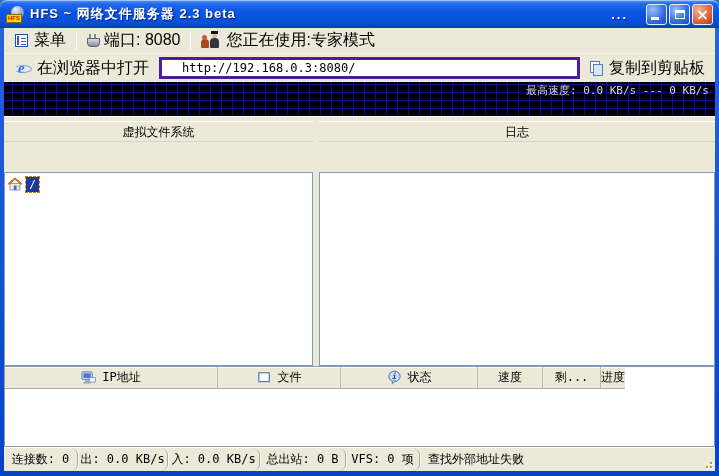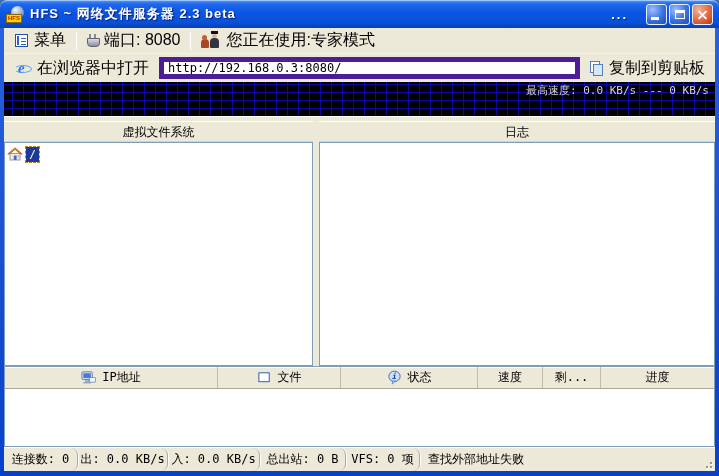--- a/index.html
+++ b/index.html
@@ -65,53 +65,53 @@
   .fig-b::before { content:""; position:absolute; top:-4px; left:2px; width:5px; height:4px;
            border-radius:50%; background:#e0b090; }
   .fig-b::after { content:""; position:absolute; top:-7px; left:1px; width:7px; height:3px; background:#101018; }
 
   
   .tb2 { height:28px; flex:none; display:flex; align-items:center; padding:0 3px 0 4px; gap:3px; }
   .ie-icon { position:relative; width:16px; height:16px; flex:none; }
   .ie-icon::before { content:"e"; position:absolute; left:3px; top:0; font:bold italic 15px/16px "Liberation Serif",serif; color:#2470e8; }
   .ie-icon::after { content:""; position:absolute; top:5px; left:-1px; width:16px; height:6px;
                     border:1px solid rgba(90,160,245,.9); border-left-color:transparent; border-radius:50%; }
-  .url-box { flex:1; height:22px; border:5px solid #4c1d95; background:#fff; padding:0 4px;
+  .url-box { flex:1; height:22px; border:3px solid #4c1d95; background:#fff; padding:0 20px;
              font:12px "DejaVu Sans Mono", monospace; }
   .copy-icon { position:relative; width:13px; height:14px; flex:none; }
   .copy-icon::before { content:""; position:absolute; top:0; left:0; width:8px; height:10px;
              background:#fff; border:1px solid #5080c0; }
   .copy-icon::after { content:""; position:absolute; top:3px; left:3px; width:8px; height:10px;
              background:#d8e6fa; border:1px solid #5080c0; }
 
   
   .graph { height:34px; flex:none; position:relative; background-color:#000;
            background-image:linear-gradient(to right, rgba(10,10,170,.95) 1px, transparent 1px),
                             linear-gradient(to bottom, rgba(10,10,170,.95) 1px, transparent 1px);
            background-size:11px 8px; background-position:-3px 2px; }
   .graph-label { position:absolute; top:1px; right:6px; color:#d4d4d4; font-size:11px; }
   .sepband { height:5px; flex:none; background:#ECE9D8; border-top:1px solid #fff; }
 
   
   .panels { height:245px; flex:none; display:flex; }
-  .panel { display:flex; flex-direction:column; }
+  .panel { display:flex; flex-direction:column;gap:30px; }
   .panel-vfs { width:309px; flex:none; }
   .splitter { width:6px; flex:none; cursor:col-resize; }
   .panel-log { flex:1; }
   .panel-h { height:21px; line-height:20px; text-align:center; flex:none;
              border-top:1px solid #fff; border-bottom:1px solid #d8d4c4; }
   .panel-b { flex:1; background:#fff; border:1px solid #7F9DB9; overflow:hidden; }
   .tree { padding:3px 2px; }
   .tree-item { display:flex; align-items:center; gap:3px; width:max-content; cursor:default; }
   .home-icon { width:16px; height:16px; flex:none; }
   .vfs-node { min-width:13px; padding:0 3px; height:15px; line-height:15px; text-align:center;
               background:#1c3a96; color:#fff; font-size:11px; outline:1px dashed #d08000; }
 
   
-  .connlist { height:81px; flex:none; display:flex; flex-direction:column;
+  .connlist { height:81px; flex:none; display:flex; flex-direction:row;
               border:1px solid #7F9DB9; background:#fff; }
   .list-h { height:22px; flex:none; display:flex; background:#ECE9D8;
             border-bottom:1px solid #aca899; box-shadow:inset 0 1px 0 #fff; }
   .hcell { display:flex; align-items:center; justify-content:center; gap:6px;
            border-right:1px solid #c0bca8; cursor:pointer; }
   .hcell:last-child { border-right:none; }
   .list-b { flex:1; background:#fff; }
   .hicon { flex:none; display:block; }
 
   

